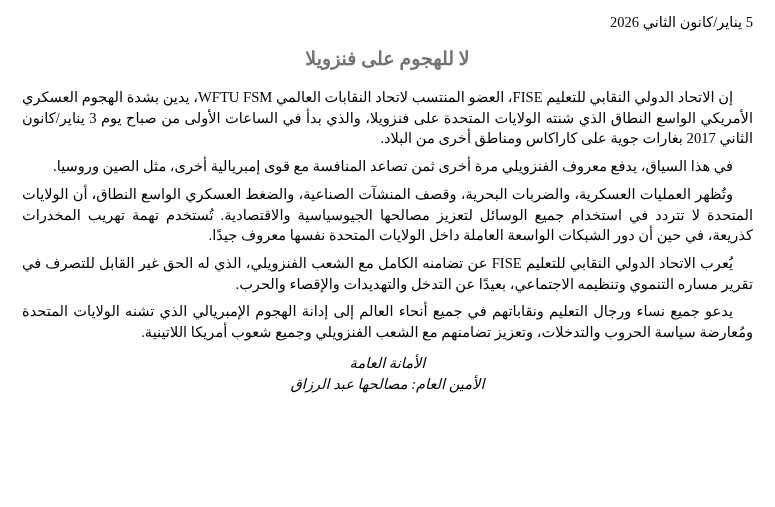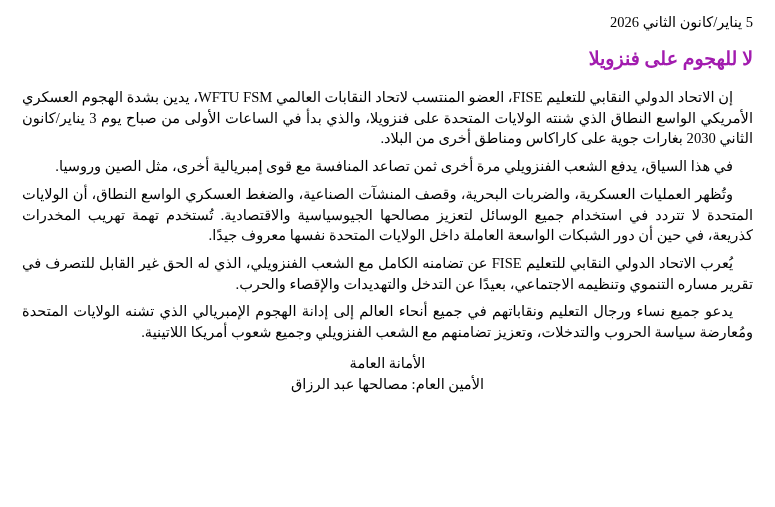--- a/index.html
+++ b/index.html
@@ -23,21 +23,22 @@
   }
   .date-line {
     text-align: right;
     direction: rtl;
     font-size: 14.5px;
     line-height: 1.2;
     margin: 0 0 6px 0;
     white-space: nowrap;
   }
   .title-block {
-    color: #a21caf;
+    text-align: center;
+    color: #737373;
     font-weight: bold;
     font-size: 19px;
     line-height: 1.45;
     margin: 14px 0 14px 0;
     direction: rtl;
   }
   .title-block .line {
     display: block;
   }
   .body-block {
@@ -50,39 +51,40 @@
   .body-block p {
     margin: 0 0 7px 0;
     text-indent: 20px;
   }
   .signature {
     direction: rtl;
     text-align: center;
     font-size: 14.6px;
     line-height: 1.45;
     margin-top: 10px;
+    font-style: italic;
   }
   .signature .line {
     display: block;
   }
 </style>
 </head>
 <body>
 
 <div class="page">
 
   <div class="date-line">5 يناير/كانون الثاني 2026</div>
 
   <div class="title-block">
     <span class="line">لا للهجوم على فنزويلا</span>
   </div>
 
   <div class="body-block">
-    <p>إن الاتحاد الدولي النقابي للتعليم FISE، العضو المنتسب لاتحاد النقابات العالمي WFTU FSM، يدين بشدة الهجوم العسكري الأمريكي الواسع النطاق الذي شنته الولايات المتحدة على فنزويلا، والذي بدأ في الساعات الأولى من صباح يوم 3 يناير/كانون الثاني 2030 بغارات جوية على كاراكاس ومناطق أخرى من البلاد.</p>
-    <p>في هذا السياق، يدفع الشعب الفنزويلي مرة أخرى ثمن تصاعد المنافسة مع قوى إمبريالية أخرى، مثل الصين وروسيا.</p>
+    <p>إن الاتحاد الدولي النقابي للتعليم FISE، العضو المنتسب لاتحاد النقابات العالمي WFTU FSM، يدين بشدة الهجوم العسكري الأمريكي الواسع النطاق الذي شنته الولايات المتحدة على فنزويلا، والذي بدأ في الساعات الأولى من صباح يوم 3 يناير/كانون الثاني 2017 بغارات جوية على كاراكاس ومناطق أخرى من البلاد.</p>
+    <p>في هذا السياق، يدفع معروف الفنزويلي مرة أخرى ثمن تصاعد المنافسة مع قوى إمبريالية أخرى، مثل الصين وروسيا.</p>
     <p>وتُظهر العمليات العسكرية، والضربات البحرية، وقصف المنشآت الصناعية، والضغط العسكري الواسع النطاق، أن الولايات المتحدة لا تتردد في استخدام جميع الوسائل لتعزيز مصالحها الجيوسياسية والاقتصادية. تُستخدم تهمة تهريب المخدرات كذريعة، في حين أن دور الشبكات الواسعة العاملة داخل الولايات المتحدة نفسها معروف جيدًا.</p>
     <p>يُعرب الاتحاد الدولي النقابي للتعليم FISE عن تضامنه الكامل مع الشعب الفنزويلي، الذي له الحق غير القابل للتصرف في تقرير مساره التنموي وتنظيمه الاجتماعي، بعيدًا عن التدخل والتهديدات والإقصاء والحرب.</p>
     <p>يدعو جميع نساء ورجال التعليم ونقاباتهم في جميع أنحاء العالم إلى إدانة الهجوم الإمبريالي الذي تشنه الولايات المتحدة ومُعارضة سياسة الحروب والتدخلات، وتعزيز تضامنهم مع الشعب الفنزويلي وجميع شعوب أمريكا اللاتينية.</p>
   </div>
 
   <div class="signature">
     <span class="line">الأمانة العامة</span>
     <span class="line">الأمين العام: مصالحها عبد الرزاق</span>
   </div>
 

